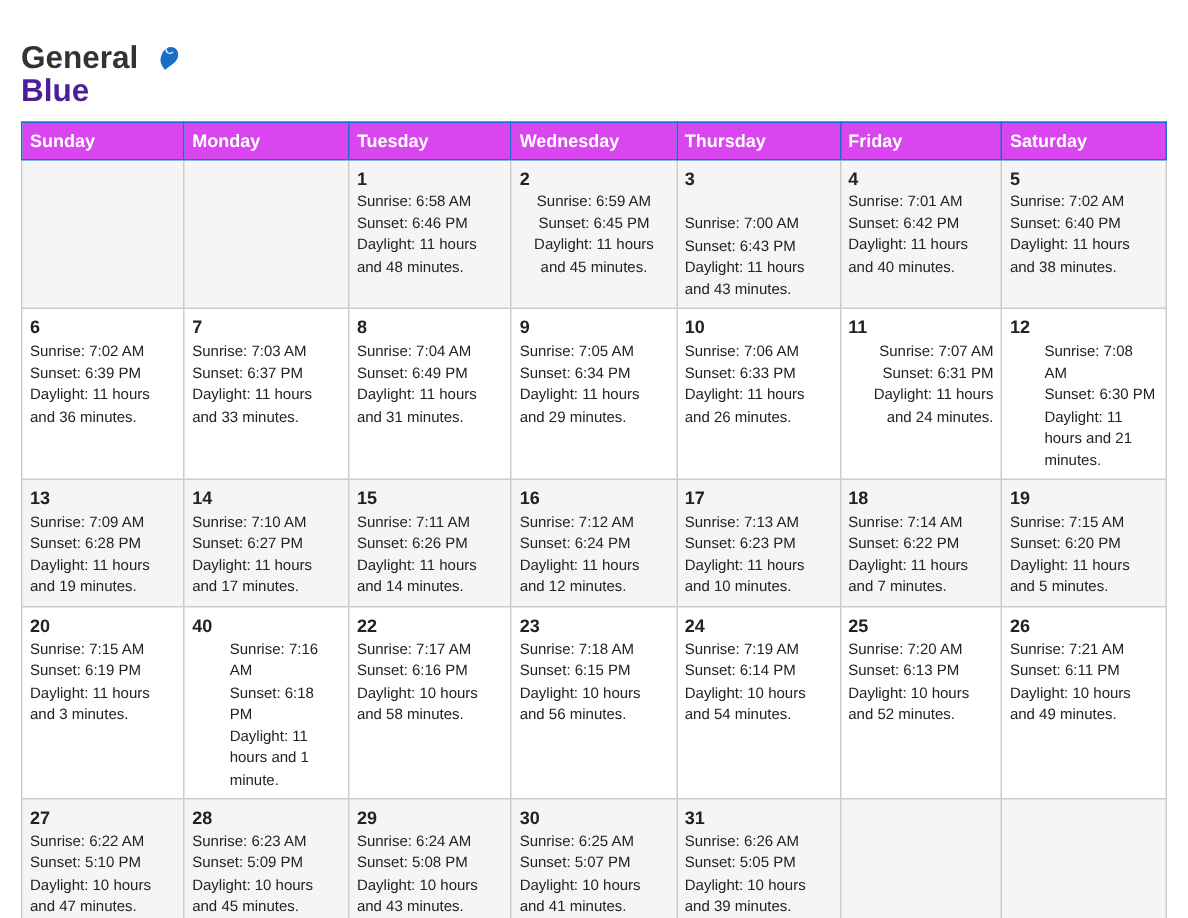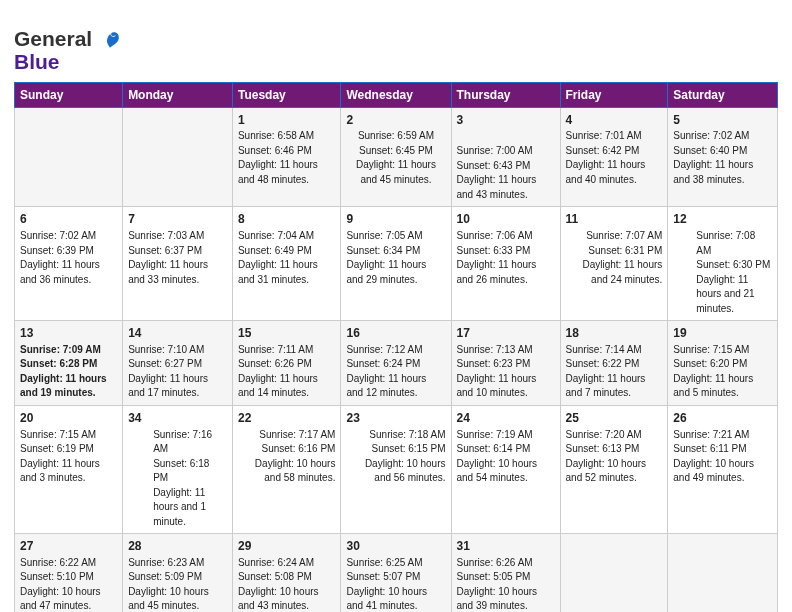--- a/index.html
+++ b/index.html
@@ -38,21 +38,21 @@
     .location-title {
       font-size: 16px;
       color: #444;
     }
     .calendar {
       width: 100%;
       border-collapse: collapse;
       font-size: 10.5px;
     }
     .calendar thead th {
-      background-color: #701a75;
+      background-color: #d946ef;
       color: #fff;
       text-align: left;
       padding: 5px 5px;
       font-size: 12px;
       font-weight: bold;
       border: 1px solid #1a6ec9;
     }
     .calendar tbody td {
       border: 1px solid #ccc;
       vertical-align: top;
@@ -195,21 +195,21 @@
           <td>
             <span class="day-num">12</span>
             <div class="day-info" style="white-space: pre-line; margin-left: 23px;">Sunrise: 7:08 AM
 Sunset: 6:30 PM
 Daylight: 11 hours and 21 minutes.</div>
           </td>
         </tr>
         <tr>
           <td>
             <span class="day-num">13</span>
-            <div class="day-info" style="white-space: pre-line; font-weight: bold;">Sunrise: 7:09 AM
+            <div class="day-info" style="white-space: pre-line;">Sunrise: 7:09 AM
 Sunset: 6:28 PM
 Daylight: 11 hours and 19 minutes.</div>
           </td>
           <td>
             <span class="day-num">14</span>
             <div class="day-info" style="white-space: pre-line;">Sunrise: 7:10 AM
 Sunset: 6:27 PM
 Daylight: 11 hours and 17 minutes.</div>
           </td>
           <td>
@@ -244,34 +244,34 @@
           </td>
         </tr>
         <tr>
           <td>
             <span class="day-num">20</span>
             <div class="day-info" style="white-space: pre-line;">Sunrise: 7:15 AM
 Sunset: 6:19 PM
 Daylight: 11 hours and 3 minutes.</div>
           </td>
           <td>
-            <span class="day-num">34</span>
+            <span class="day-num">40</span>
             <div class="day-info" style="white-space: pre-line; margin-left: 25px;">Sunrise: 7:16 AM
 Sunset: 6:18 PM
 Daylight: 11 hours and 1 minute.</div>
           </td>
           <td>
             <span class="day-num">22</span>
-            <div class="day-info" style="white-space: pre-line; text-align: right;">Sunrise: 7:17 AM
+            <div class="day-info" style="white-space: pre-line;">Sunrise: 7:17 AM
 Sunset: 6:16 PM
 Daylight: 10 hours and 58 minutes.</div>
           </td>
           <td>
             <span class="day-num">23</span>
-            <div class="day-info" style="white-space: pre-line; text-align: right;">Sunrise: 7:18 AM
+            <div class="day-info" style="white-space: pre-line;">Sunrise: 7:18 AM
 Sunset: 6:15 PM
 Daylight: 10 hours and 56 minutes.</div>
           </td>
           <td>
             <span class="day-num">24</span>
             <div class="day-info" style="white-space: pre-line;">Sunrise: 7:19 AM
 Sunset: 6:14 PM
 Daylight: 10 hours and 54 minutes.</div>
           </td>
           <td>

